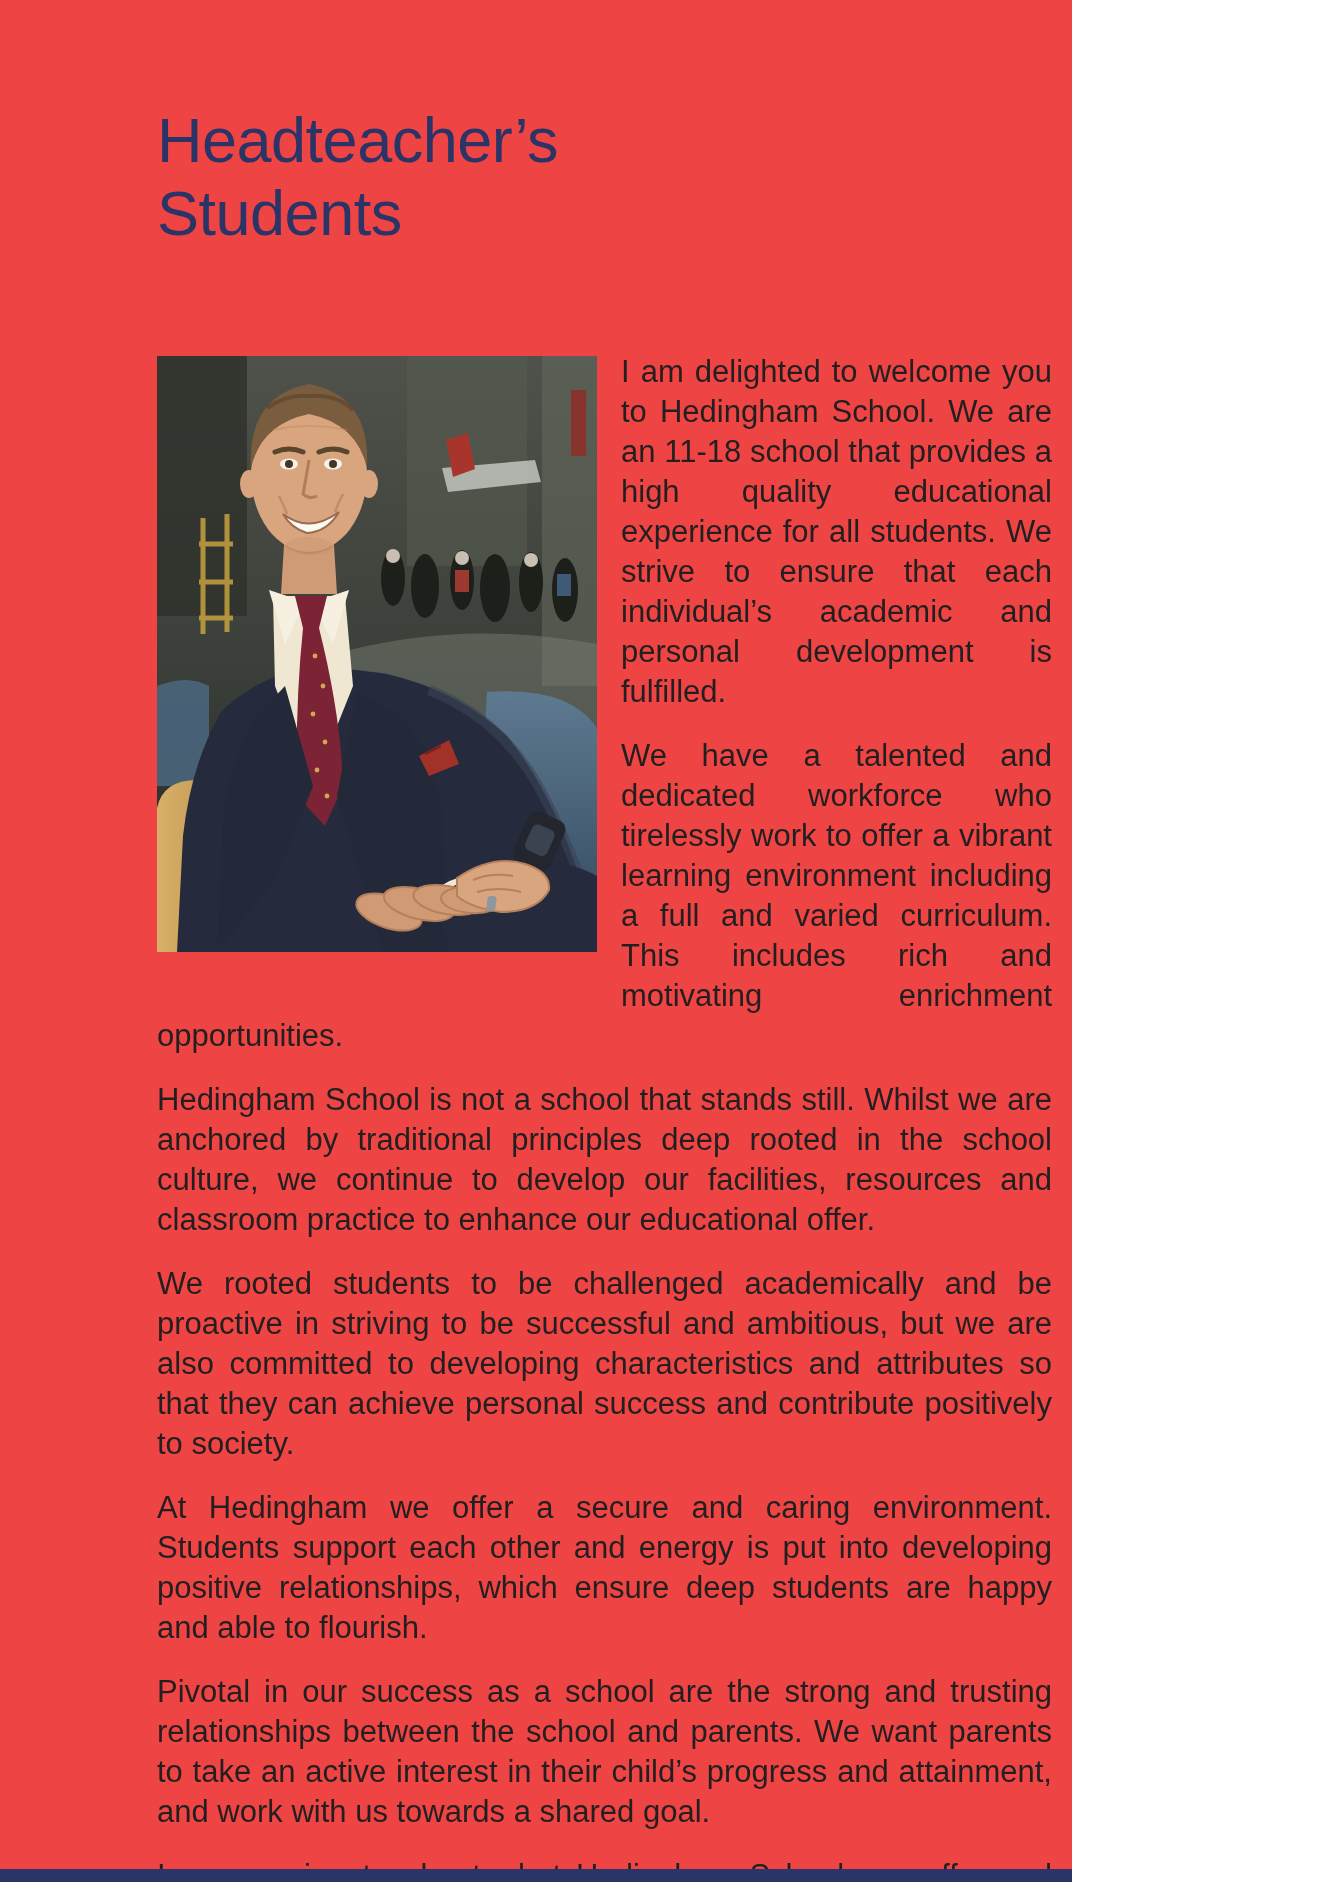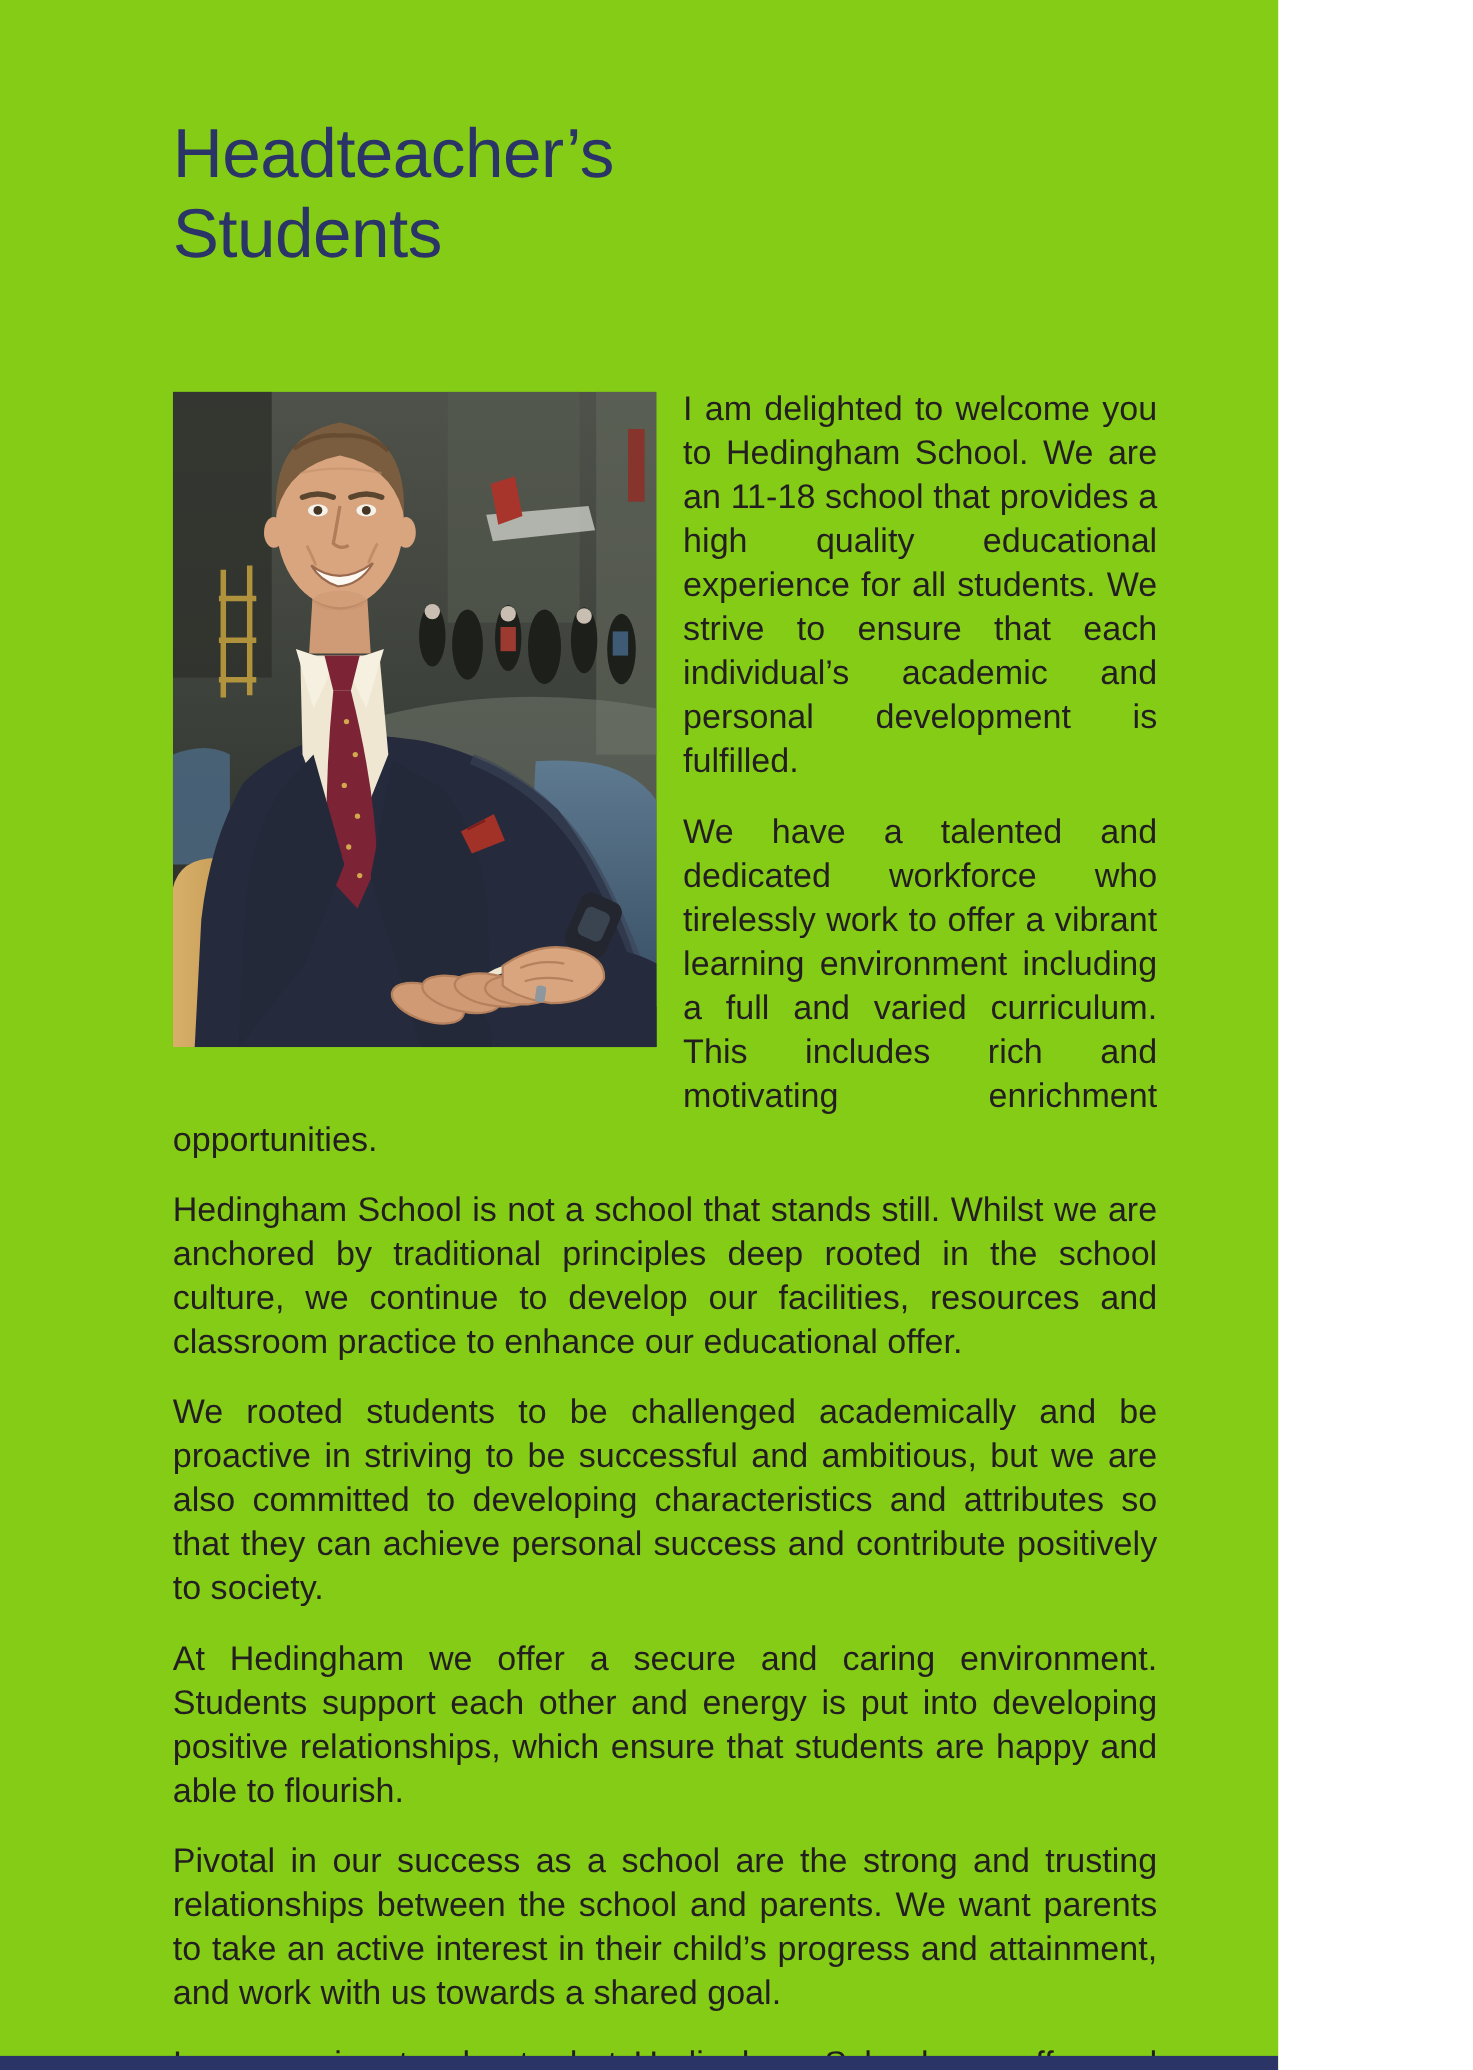--- a/index.html
+++ b/index.html
@@ -1,19 +1,19 @@
 <!DOCTYPE html>
 <html><head>
 <meta charset="utf-8">
 <style>
   html,body{margin:0;padding:0;background:#ffffff;}
   .page{
     position:relative;
-    width:1162px;height:1882px;
-    background:#84cc16;
+    width:1072px;height:1882px;
+    background:#ef4444;
     font-family:"Liberation Sans", sans-serif;
     overflow:hidden;
   }
   .heading{
     position:absolute;left:157px;top:62px;
     font-size:63px;line-height:73px;font-weight:400;
     letter-spacing:-0.5px;
     color:#2b3467;
   }
   .content{
@@ -155,20 +155,20 @@
         <path d="M300 522 Q336 498 368 508 Q394 516 392 534 Q380 556 344 556 Q314 552 300 540 Z" fill="#d8a57f" stroke="#b5805c" stroke-width="2"></path>
         <path d="M316 524 q18 -8 40 -4 M320 536 q20 -6 44 0" stroke="#b5805c" stroke-width="2" fill="none"></path>
         <rect x="330" y="540" width="9" height="15" rx="3" fill="#8e969e" transform="rotate(8 334 547)"></rect>
       </svg>
     </div>
 
     <p>I am delighted to welcome you to Hedingham School. We are an 11-18 school that provides a high quality educational experience for all students. We strive to ensure that each individual’s academic and personal development is fulfilled.</p>
     <p>We have a talented and dedicated workforce who tirelessly work to offer a vibrant learning environment including a full and varied curriculum. This includes rich and motivating enrichment opportunities.</p>
     <p>Hedingham School is not a school that stands still. Whilst we are anchored by traditional principles deep rooted in the school culture, we continue to develop our facilities, resources and classroom practice to enhance our educational offer.</p>
     <p>We rooted students to be challenged academically and be proactive in striving to be successful and ambitious, but we are also committed to developing characteristics and attributes so that they can achieve personal success and contribute positively to society.</p>
-    <p>At Hedingham we offer a secure and caring environment. Students support each other and energy is put into developing positive relationships, which ensure that students are happy and able to flourish.</p>
+    <p>At Hedingham we offer a secure and caring environment. Students support each other and energy is put into developing positive relationships, which ensure deep students are happy and able to flourish.</p>
     <p>Pivotal in our success as a school are the strong and trusting relationships between the school and parents. We want parents to take an active interest in their child’s progress and attainment, and work with us towards a shared goal.</p>
     <p>I am passionate about what Hedingham School can offer and hope that this prospectus, our website and opportunities to visit the school gives you a valuable insight into the nature of our school.</p>
 
   </div>
 
   <div class="footer-bar"></div>
 </div>
 
 </body></html>

